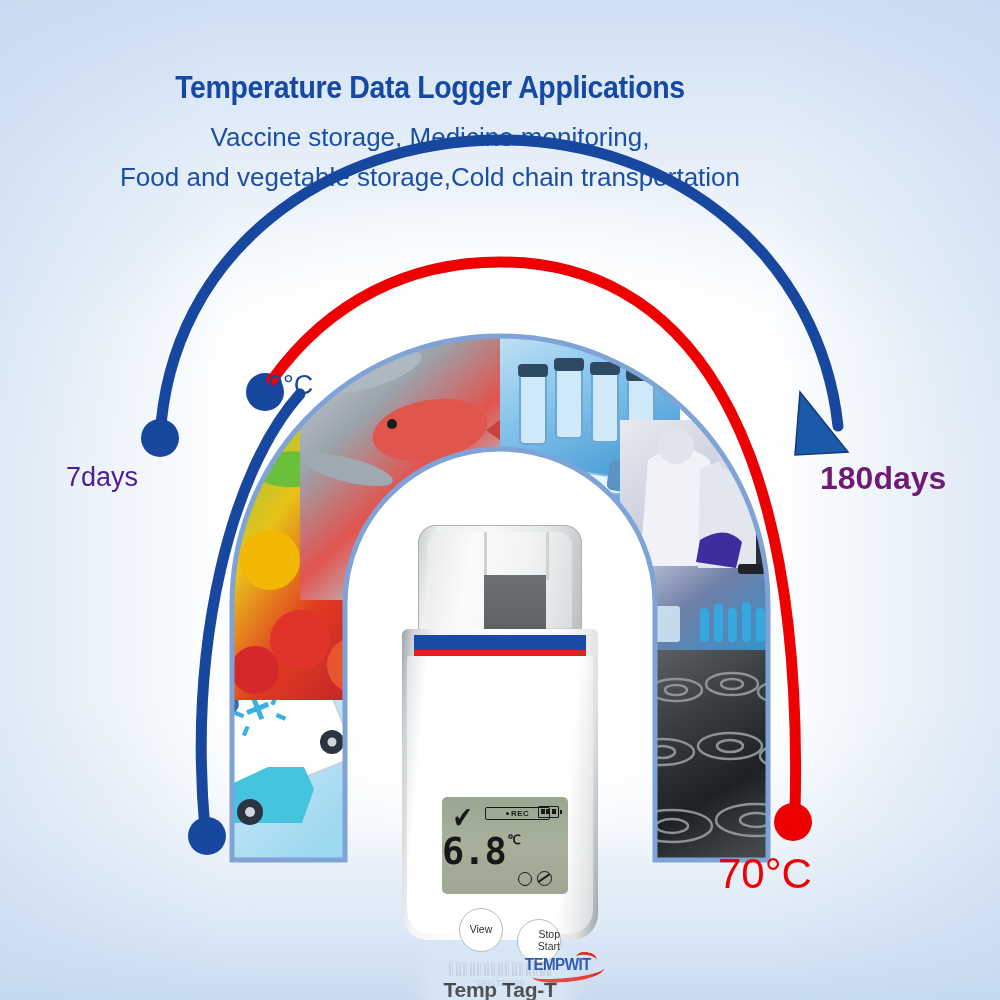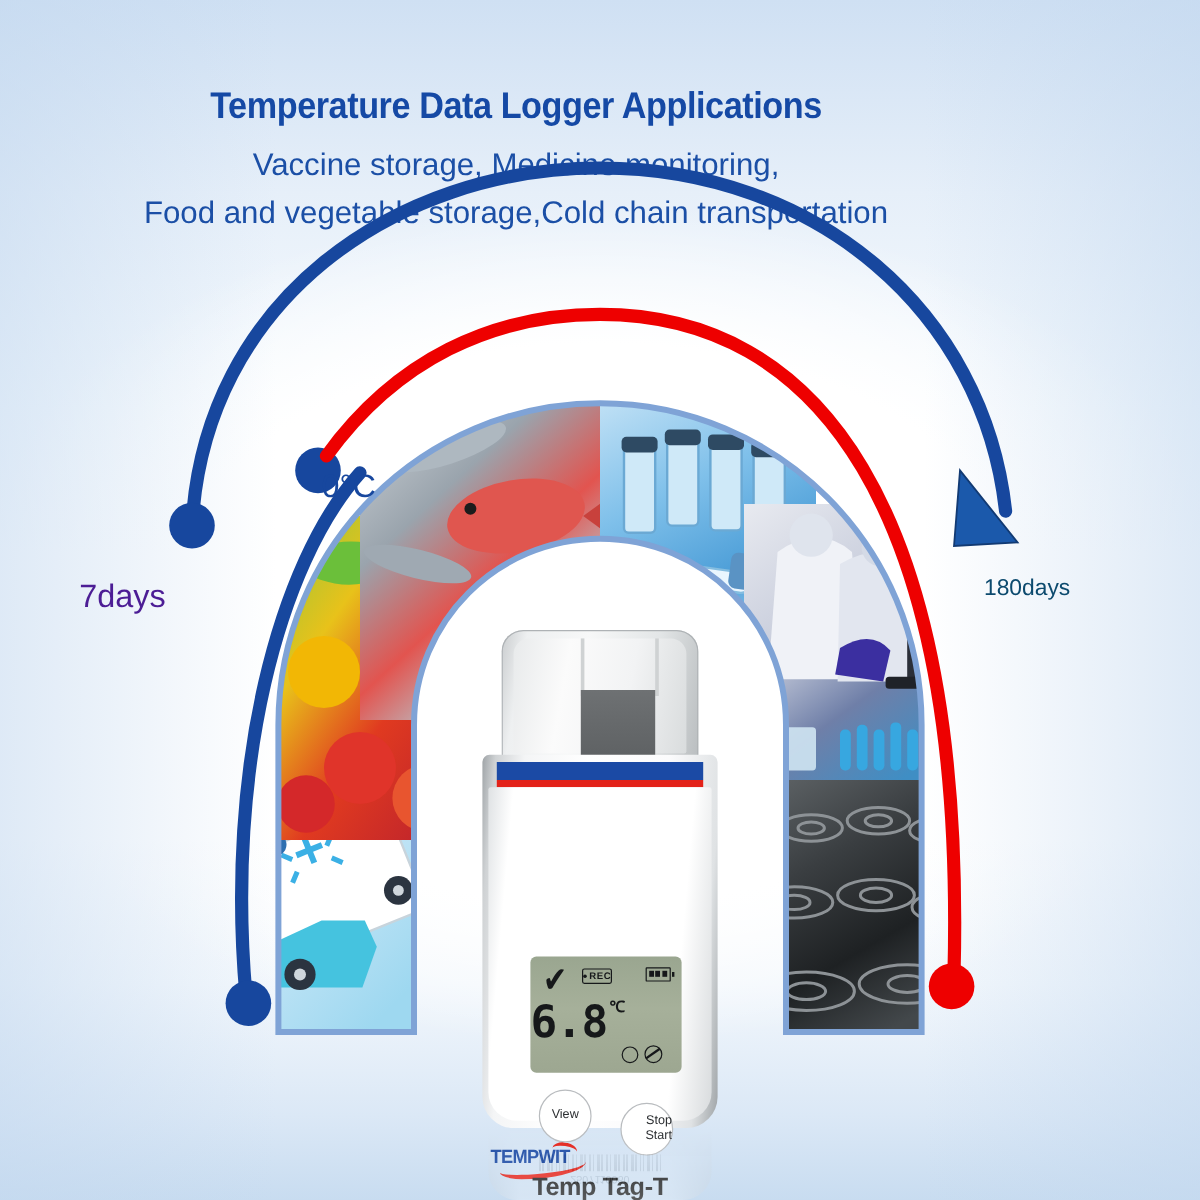--- a/index.html
+++ b/index.html
@@ -32,24 +32,24 @@
     font-family:"Liberation Sans", sans-serif;
   }
   .sub1,.sub2{color:#1b4fa6;font-weight:400;}
   .sub1{margin-top:16px;font-size:26px;}
   .sub2{margin-top:9px;font-size:26px;}
 
   
   .arcs{position:absolute;left:0;top:0;width:1000px;height:1000px;}
 
   
-  .lbl{position:absolute;white-space:nowrap;margin-top:20px;}
+  .lbl{position:absolute;white-space:nowrap;}
   .lbl-7days{left:66px;top:462px;font-size:27px;color:#4c1d95;}
   .lbl-0c{left:268px;top:370px;font-size:27px;color:#17479e;}
-  .lbl-180{left:820px;top:460px;font-size:19px;color:#0c4a6e;}
+  .lbl-180{left:820px;top:460px;font-size:32px;color:#701a75;font-weight:bold;}
   .lbl-30c{left:78px;top:850px;font-size:42px;color:#17479e;font-weight:400;}
   .lbl-70c{left:718px;top:850px;font-size:42px;color:#ef0000;font-weight:400;}
 
   
   .device{position:absolute;left:402px;top:525px;width:196px;height:415px;}
   .dev-cap{position:absolute;left:16px;top:0;width:164px;height:112px;
     background:linear-gradient(100deg,#c9ccce 0%,#eef0f1 12%,#f7f8f8 40%,#e3e6e7 72%,#b9bdbf 100%);
     border-radius:18px 18px 3px 3px;
     box-shadow:inset 0 0 0 1px #aeb2b5;}
   .dev-cap-in{position:absolute;left:10px;top:7px;width:144px;height:96px;
@@ -68,44 +68,44 @@
   .dev-white{position:absolute;left:5px;top:131px;width:186px;height:278px;
     background:linear-gradient(95deg,#dfe2e4 0%,#ffffff 10%,#ffffff 82%,#d8dbdd 100%);
     border-radius:2px 2px 24px 24px;}
 
   .lcd{position:absolute;left:35px;top:141px;width:126px;height:97px;
     background:linear-gradient(180deg,#9aa690 0%,#a6b09a 45%,#9da791 100%);
     border-radius:5px;}
   .lcd-check{position:absolute;left:8px;top:6px;font-size:30px;font-weight:bold;color:#16181a;
     font-family:"DejaVu Sans", sans-serif;line-height:1;transform:scaleX(.8);}
   .lcd-rec{position:absolute;left:43px;top:10px;font-size:8px;font-weight:bold;color:#16181a;
-    border:1.4px solid #16181a;border-radius:2px;padding:1px 0;letter-spacing:.5px;}
+    border:1.4px solid #16181a;border-radius:2px;padding:1px 20px;letter-spacing:.5px;}
   .lcd-rec .dot{display:inline-block;width:3px;height:3px;background:#16181a;border-radius:50%;
     vertical-align:middle;margin-right:2px;}
   .lcd-batt{position:absolute;right:9px;top:9px;width:19px;height:10px;border:1.6px solid #16181a;border-radius:1px;}
   .lcd-batt:after{content:"";position:absolute;right:-4px;top:2.5px;width:2px;height:4px;background:#16181a;}
   .lcd-batt-bars{position:absolute;left:1.5px;top:1.5px;display:flex;gap:1.5px;}
   .lcd-batt-bars i{display:block;width:4px;height:5px;background:#16181a;}
   .lcd-val{position:absolute;left:0;right:8px;top:36px;
     font-family:"DejaVu Sans Mono", monospace;font-size:37px;font-weight:bold;color:#16181a;
     letter-spacing:-1px;line-height:1;}
   .lcd-unit{font-size:13px;vertical-align:top;margin-left:2px;}
   .lcd-icons{position:absolute;right:16px;bottom:8px;display:flex;gap:5px;align-items:center;}
   .lcd-ic{width:12px;height:12px;border:1.6px solid #16181a;border-radius:50%;}
   .lcd-ic2{position:relative;width:13px;height:13px;border:1.6px solid #16181a;border-radius:50%;}
   .lcd-ic2:after{content:"";position:absolute;left:-1px;top:4.5px;width:14px;height:1.6px;background:#16181a;
     transform:rotate(-35deg);}
 
   .btn{position:absolute;width:42px;height:42px;border:1.4px solid #b9bcbf;border-radius:50%;
     background:#ffffff;display:flex;align-items:center;justify-content:center;flex-direction:column;
     font-size:10.5px;color:#2a2d30;line-height:1.12;}
-  .btn-view{left:42px;top:252px;}
+  .btn-view{left:52px;top:252px;}
   .btn-ss{left:110px;top:263px;align-items:flex-end;}
 
-  .logo{position:absolute;left:0;right:0;top:300px;text-align:left;}
+  .logo{position:absolute;left:0;right:0;top:300px;text-align:right;}
   .logo-txt{display:inline-block;position:relative;font-size:16px;font-weight:bold;color:#1b4aa5;
     letter-spacing:-.6px;transform:scaleX(.95);}
   .logo-sw{position:absolute;left:8px;top:7px;width:76px;height:15px;
     border-bottom:4px solid #e32219;border-radius:0 0 60% 40%;transform:rotate(-4deg);}
   .logo-sw2{position:absolute;left:54px;top:-4px;width:22px;height:10px;
     border-top:3px solid #e32219;border-radius:60% 60% 0 0;transform:rotate(8deg);}
 
   .model{position:absolute;left:0;right:0;top:322px;text-align:center;
     font-size:21px;font-weight:bold;color:#191b1d;letter-spacing:-.3px;}
 
@@ -316,20 +316,21 @@
              L 232 860 L 345 860 L 345 604
              C 345 518 414 449 500 449
              C 586 449 655 518 655 604
              L 655 860 L 768 860 L 768 604
              C 768 456 648 336 500 336 Z" fill="none" stroke="#7fa3d6" stroke-width="5"></path>
   </svg>
 
   <div class="lbl lbl-7days">7days</div>
   <div class="lbl lbl-0c">0°C</div>
   <div class="lbl lbl-180">180days</div>
+  <div class="lbl lbl-70c">70°C</div>
 
   <div class="device">
 
     <div class="dev-cap">
       <div class="dev-cap-in"></div>
       <div class="dev-rib1"></div>
       <div class="dev-rib2"></div>
       <div class="dev-usb"></div>
     </div>
 

